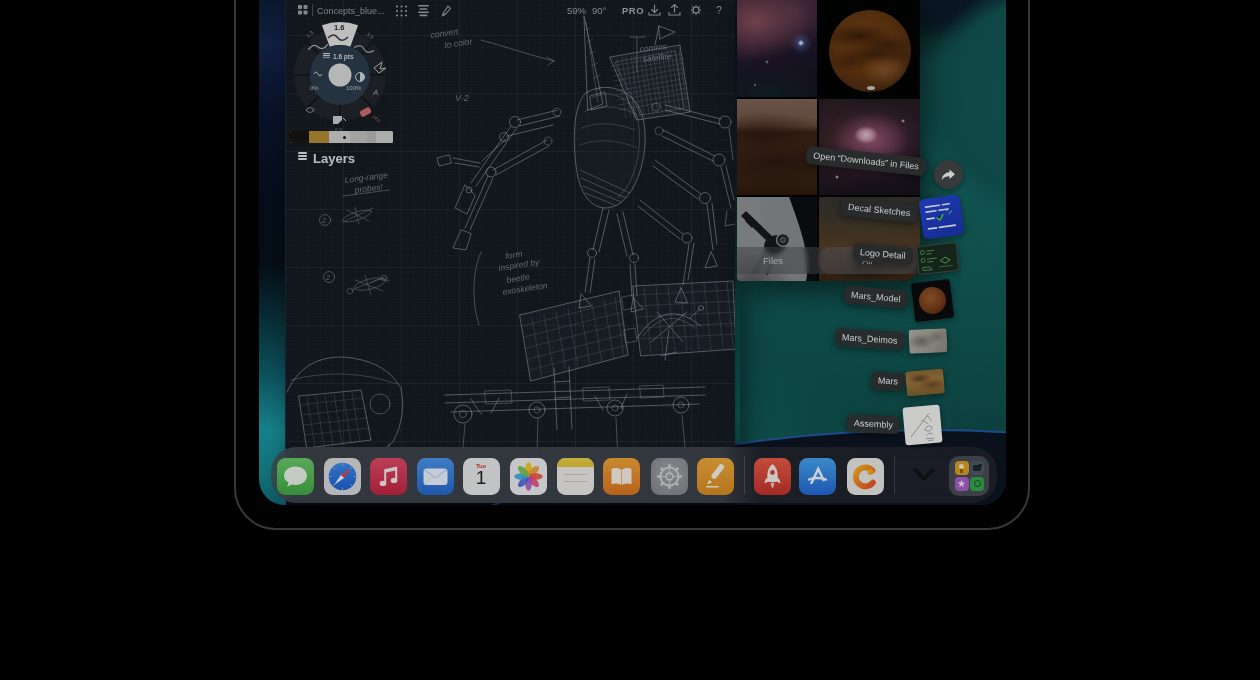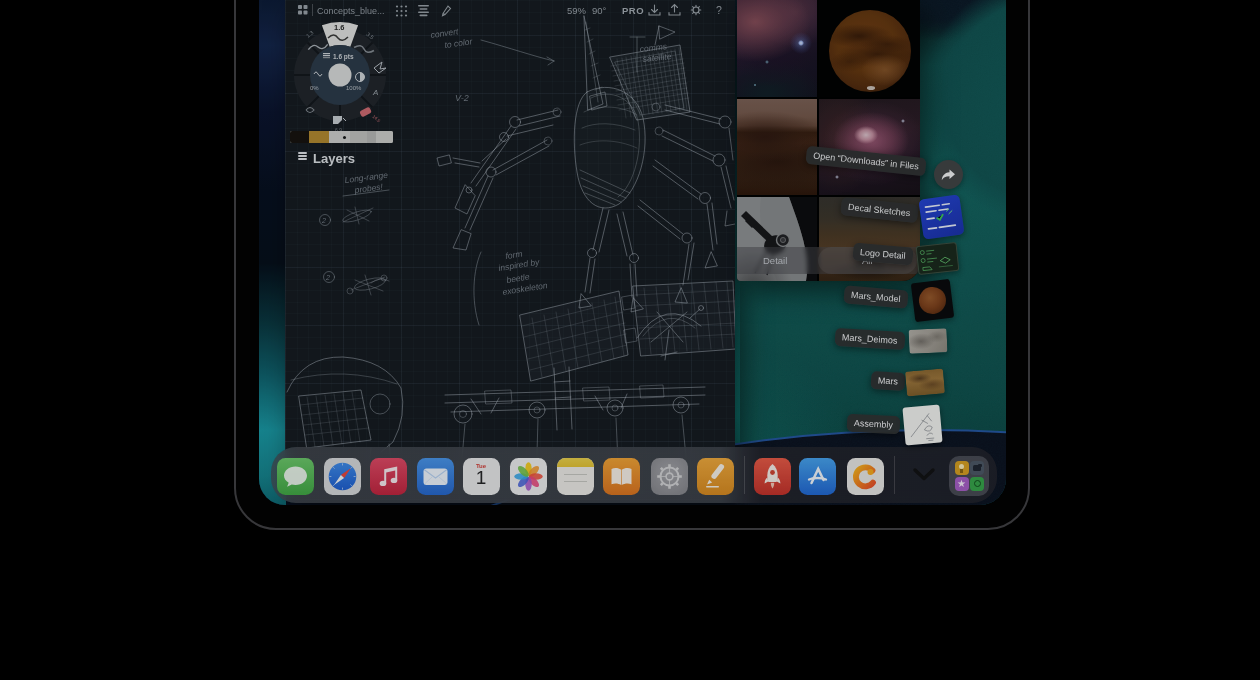--- a/index.html
+++ b/index.html
@@ -380,21 +380,21 @@
       <div class="ph" id="ph6">
         <svg width="101" height="84" style="position:absolute;left:0;top:0">
           <ellipse cx="50" cy="70" rx="16" ry="6" fill="#241708"></ellipse>
           <rect x="38" y="58" width="22" height="9" rx="2" fill="#2e2012"></rect>
           <rect x="44" y="52" width="9" height="7" fill="#32241450"></rect>
           <circle cx="41" cy="68" r="4" fill="#1c1206"></circle>
           <circle cx="57" cy="68" r="4" fill="#1c1206"></circle>
         </svg>
       </div>
       <div id="phbar">
-          <span class="t1">Detail</span>
+          <span class="t1">Files</span>
         </div>
       <div id="phall">
           <span class="t2">All</span>
         </div>
     </div>
     <div class="wp" id="dock">
       <div class="dicon" style="left:5.5px;background:linear-gradient(180deg,#6cc76a 0%,#42a845 100%);">
         <svg width="37" height="37">
             <path d="M18.5,8.5 c6.6,0 11.5,4.2 11.5,9.3 c0,5.1 -4.9,9.2 -11.5,9.2 c-1.3,0 -2.6,-0.2 -3.8,-0.5 l-4.6,2.3 l1.6,-4.1 c-2.8,-1.7 -4.7,-4.2 -4.7,-7 C7,12.7 11.9,8.5 18.5,8.5 Z" fill="#ecf4ec" fill-opacity="0.96"></path>
           </svg>

